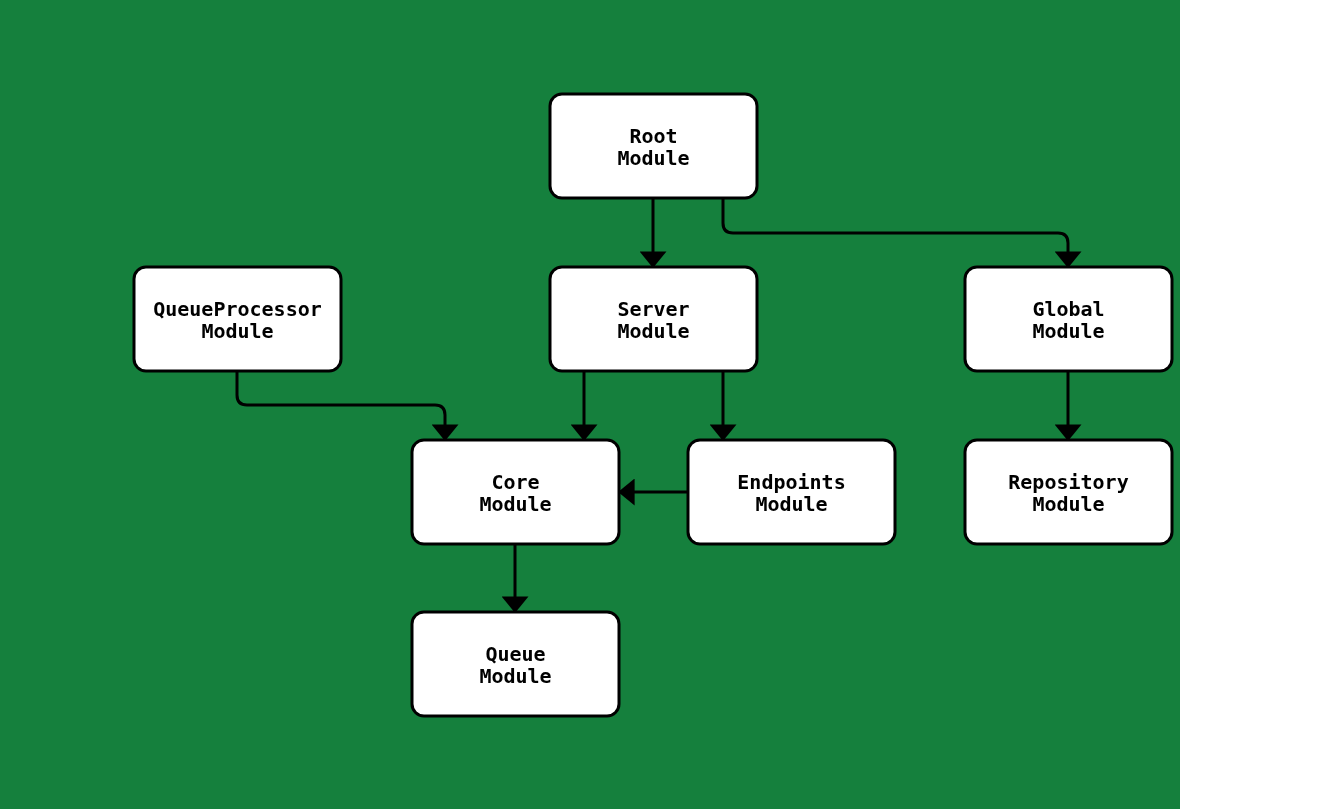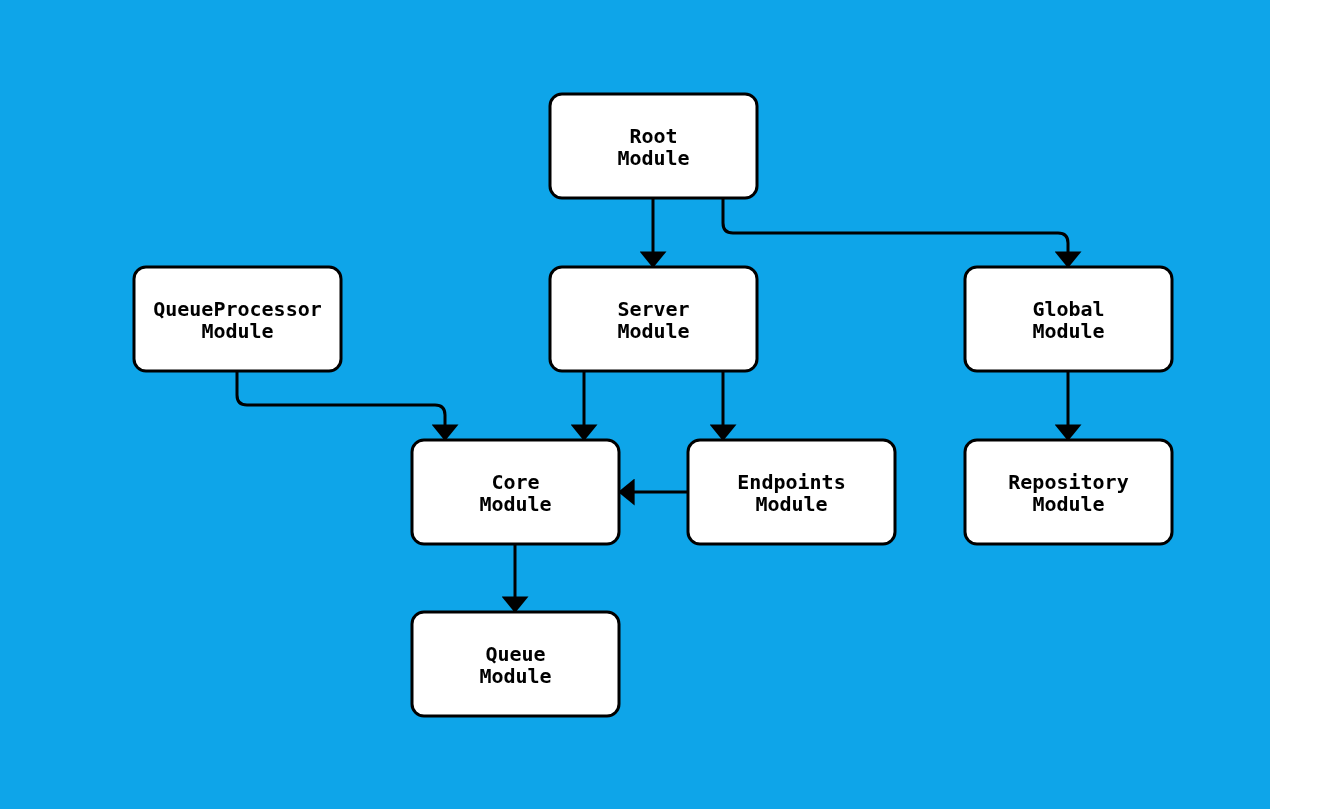--- a/index.html
+++ b/index.html
@@ -6,23 +6,23 @@
     margin: 0;
     padding: 0;
     width: 1337px;
     height: 809px;
     background: #ffffff;
     overflow: hidden;
     font-family: "DejaVu Sans Mono", monospace;
   }
   #diagram-canvas {
     position: relative;
-    width: 1270px;
+    width: 1180px;
     height: 809px;
-    background: #0ea5e9;
+    background: #15803d;
   }
   svg text {
     font-family: "DejaVu Sans Mono", monospace;
     font-weight: bold;
     font-size: 20px;
     fill: #000000;
   }
   svg .node-rect {
     fill: #ffffff;
     stroke: #000000;

